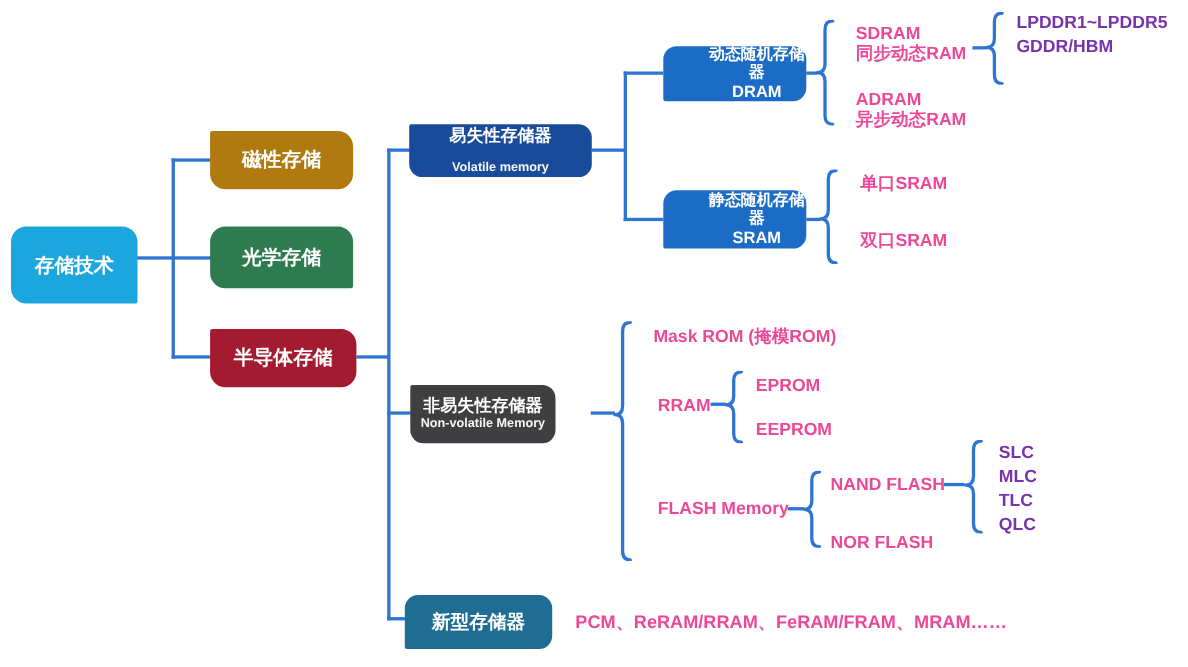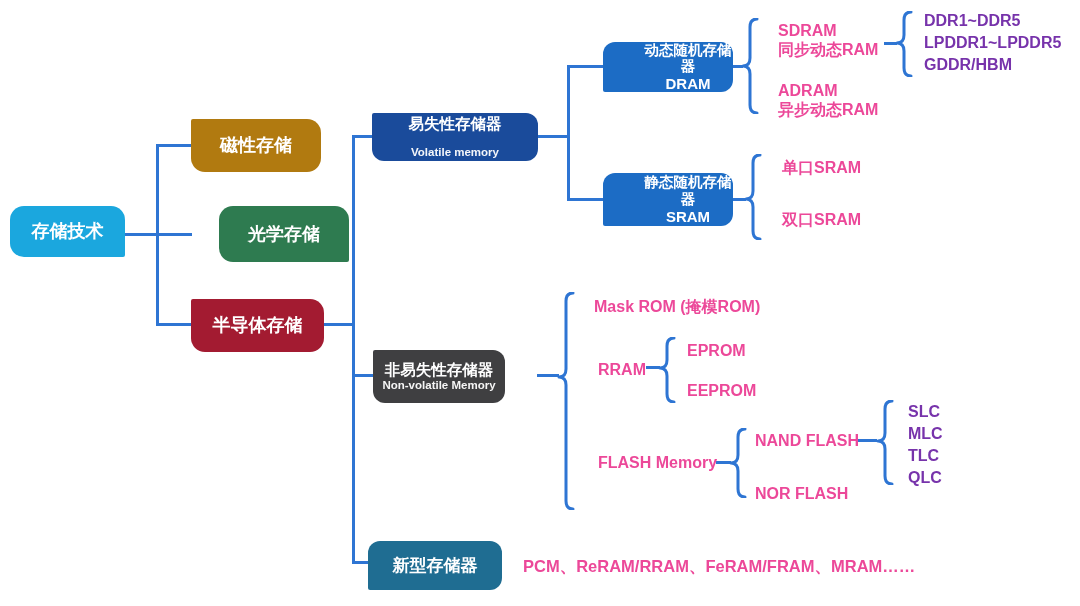--- a/index.html
+++ b/index.html
@@ -11,21 +11,21 @@
   }
   .box {
     position:absolute; display:flex; flex-direction:column;
     align-items:center; justify-content:center;
     color:#ffffff; text-align:center; line-height:1.15;
     box-sizing:border-box;
   }
   .box .sub { font-size:11.5px; letter-spacing:0; opacity:.95; }
   .root     { background:#1BA7DE; border-radius:14px 14px 2px 14px; font-size:18px; }
   .gold     { background:#B17A10; border-radius:2px 14px 14px 14px; font-size:18px; }
-  .green    { background:#2E7B50; border-radius:14px 14px 2px 14px; font-size:18px;margin-left:28px; }
+  .green    { background:#2E7B50; border-radius:14px 14px 2px 14px; font-size:18px; }
   .red      { background:#A31B31; border-radius:2px 14px 14px 14px; font-size:18px; }
   .dkblue   { background:#1A4B9B; border-radius:2px 12px 12px 12px; font-size:15.5px;gap:13px; }
   .medblue  { background:#1C6CC5; border-radius:12px 12px 12px 2px; font-size:14.5px;padding-left:40px; }
   .gray     { background:#3F3F41; border-radius:2px 12px 12px 12px; font-size:15.5px; }
   .teal     { background:#1F6D92; border-radius:12px 12px 12px 2px; font-size:17px; }
   .hl { position:absolute; height:3px; background:#2E75D3; }
   .vl { position:absolute; width:3px;  background:#2E75D3; }
   .brace { position:absolute; }
   .brace path { fill:none; stroke:#2E75D3; stroke-width:3; stroke-linecap:round; stroke-linejoin:round; }
   .lbl {
@@ -78,21 +78,21 @@
   <svg class="brace" style="left:658px;top:337px" width="18" height="66" viewBox="0 0 18 66">
     <path d="M16,1 Q9,1 9,9 L9,23 Q9,31 2,31 Q9,31 9,39 L9,57 Q9,65 16,65"></path>
     </svg>
   <svg class="brace" style="left:729px;top:428px" width="18" height="70" viewBox="0 0 18 70">
     <path d="M16,1 Q9,1 9,9 L9,27 Q9,35 2,35 Q9,35 9,43 L9,61 Q9,69 16,69"></path>
     </svg>
   <svg class="brace" style="left:876px;top:400px" width="18" height="85" viewBox="0 0 18 85">
     <path d="M16,1 Q9,1 9,9 L9,33 Q9,41 2,41 Q9,41 9,49 L9,76 Q9,84 16,84"></path>
     </svg>
 
-  <div class="box root" style="left:10px;top:206px;width:115px;height:51px">
+  <div class="box root" style="left:10px;top:206px;width:115px;height:70px">
     <span>存储技术</span>
   </div>
   <div class="box gold" style="left:191px;top:119px;width:130px;height:53px">
     <span>磁性存储</span>
   </div>
   <div class="box green" style="left:191px;top:206px;width:130px;height:56px">
     <span>光学存储</span>
   </div>
   <div class="box red" style="left:191px;top:299px;width:133px;height:53px">
     <span>半导体存储</span>
@@ -119,21 +119,20 @@
 
   <div class="lbl" style="left:778px;top:21px">
     <div>SDRAM</div>
     <div>同步动态RAM</div>
   </div>
   <div class="lbl" style="left:778px;top:81px">
     <div>ADRAM</div>
     <div>异步动态RAM</div>
   </div>
   <div class="lbl purple" style="left:924px;top:10px">
-    <div>DDR1~DDR5</div>
     <div>LPDDR1~LPDDR5</div>
     <div>GDDR/HBM</div>
   </div>
   <div class="lbl" style="left:782px;top:158px">单口SRAM</div>
   <div class="lbl" style="left:782px;top:210px">双口SRAM</div>
 
   <div class="lbl" style="left:594px;top:297px">Mask ROM (掩模ROM)</div>
   <div class="lbl" style="left:598px;top:360px">RRAM</div>
   <div class="lbl" style="left:687px;top:341px">EPROM</div>
   <div class="lbl" style="left:687px;top:381px">EEPROM</div>

